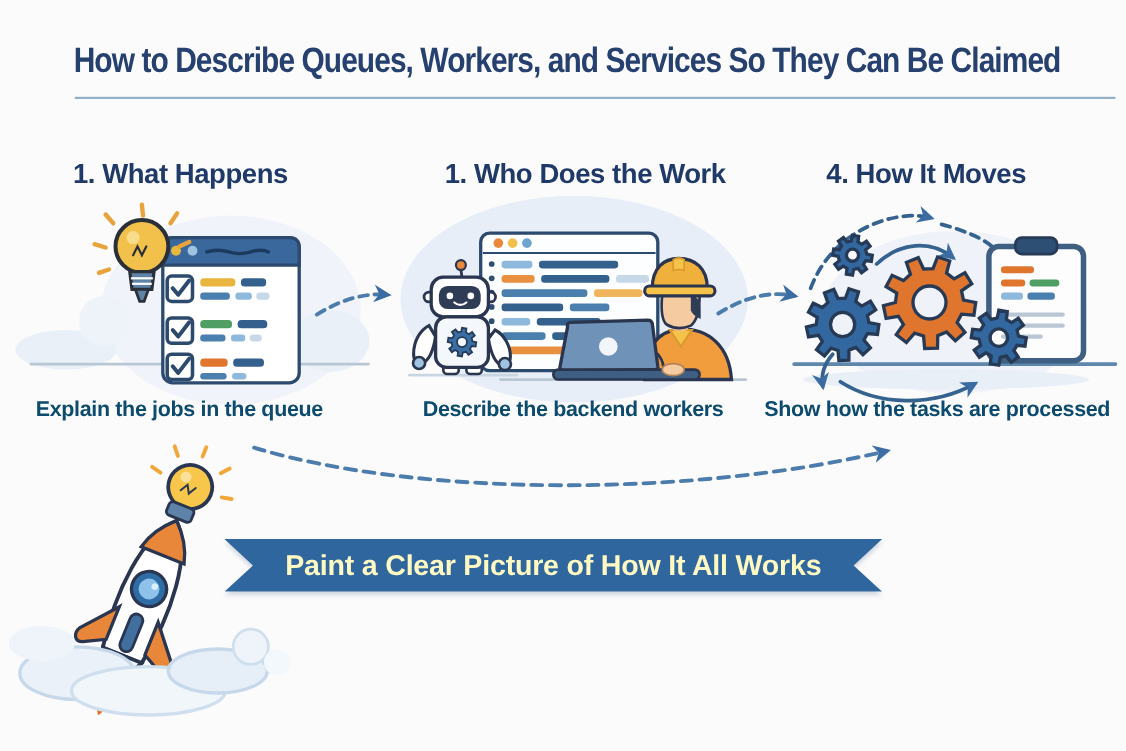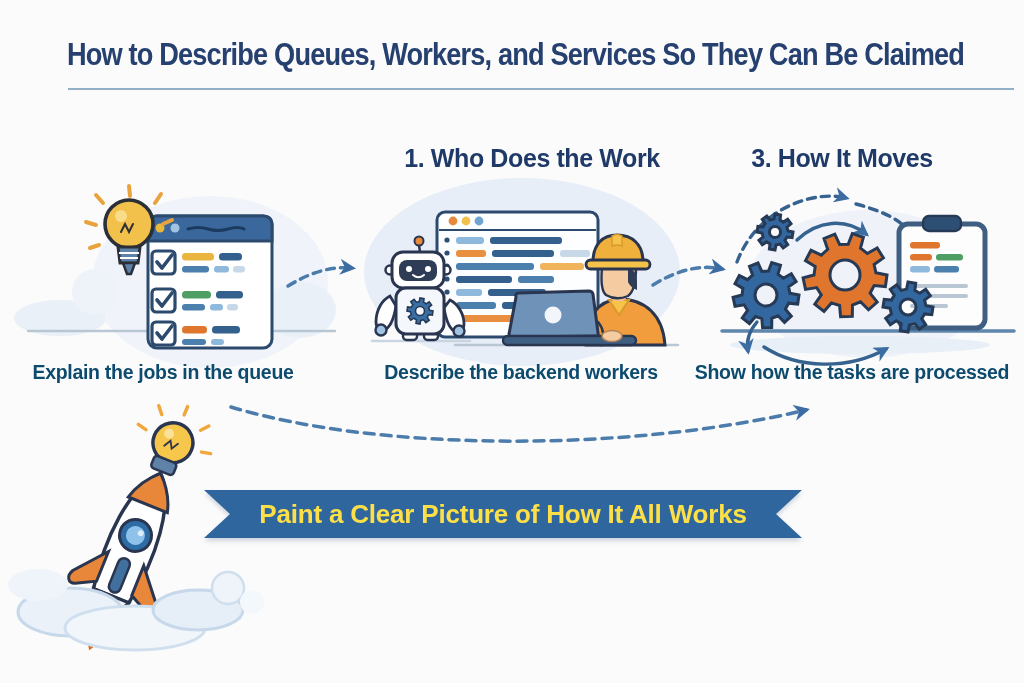--- a/index.html
+++ b/index.html
@@ -30,21 +30,21 @@
   .c1{left:163px;} .c2{left:521px;} .c3{left:852px;}
   .banner-wrap{
     position:absolute;left:204px;top:490px;width:598px;height:48px;
     filter:drop-shadow(0 3px 2px rgba(90,110,140,.28));
   }
   .banner{
     width:100%;height:100%;background:#2f669e;
     clip-path:polygon(0 0,100% 0,calc(100% - 26px) 50%,100% 100%,0 100%,26px 50%);
     display:flex;align-items:center;justify-content:center;
   }
-  .banner span{font-size:26px;font-weight:700;color:#fde047;letter-spacing:-.2px;white-space:nowrap;}
+  .banner span{font-size:26px;font-weight:700;color:#fef9c3;letter-spacing:-.2px;white-space:nowrap;}
 </style>
 </head>
 <body>
 
 <div class="canvas">
 
   <svg class="art" viewBox="0 0 1024 683" aria-hidden="true">
     <defs>
       <marker id="ah" viewBox="0 0 10 10" refX="7.5" refY="5" markerWidth="4.6" markerHeight="4.6" orient="auto-start-reverse">
         <path d="M0,0 L10,5 L0,10 L3,5 Z" fill="#3b6da3"></path>
@@ -267,22 +267,23 @@
         <ellipse cx="38" cy="585" rx="30" ry="16" fill="#eef4fa"></ellipse>
         <circle cx="228" cy="588" r="16" fill="#eef4fa" stroke="#cfdfee" stroke-width="2.5"></circle>
         <circle cx="252" cy="602" r="12" fill="#f3f8fc"></circle>
       </g>
     </g>
   </svg>
 
   <div class="title">How to Describe Queues, Workers, and Services So They Can Be Claimed</div>
   <div class="title-underline"></div>
 
+  <div class="step-heading h1">1. What Happens</div>
   <div class="step-heading h2">1. Who Does the Work</div>
-  <div class="step-heading h3">3. How It Moves</div>
+  <div class="step-heading h3">4. How It Moves</div>
 
   <div class="caption c1">Explain the jobs in the queue</div>
   <div class="caption c3">Show how the tasks are processed</div>
   <div class="caption c2">Describe the backend workers</div>
 
   <div class="banner-wrap">
     <div class="banner">
       <span>Paint a Clear Picture of How It All Works</span>
     </div>
   </div>

